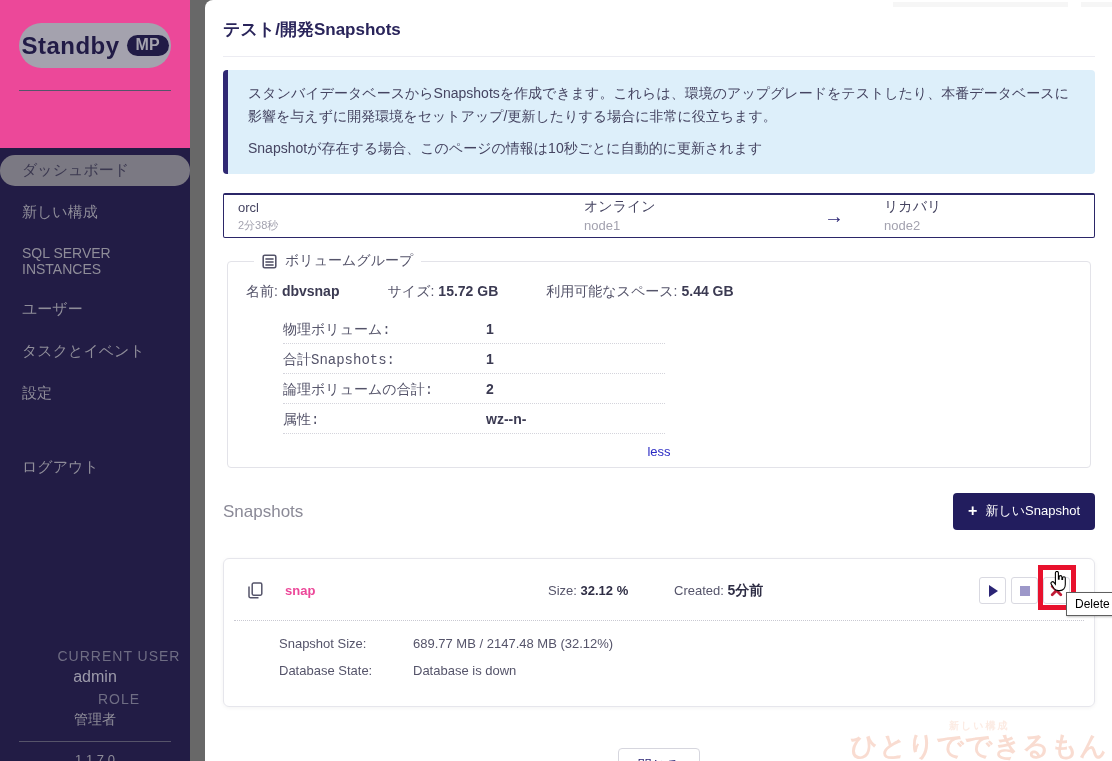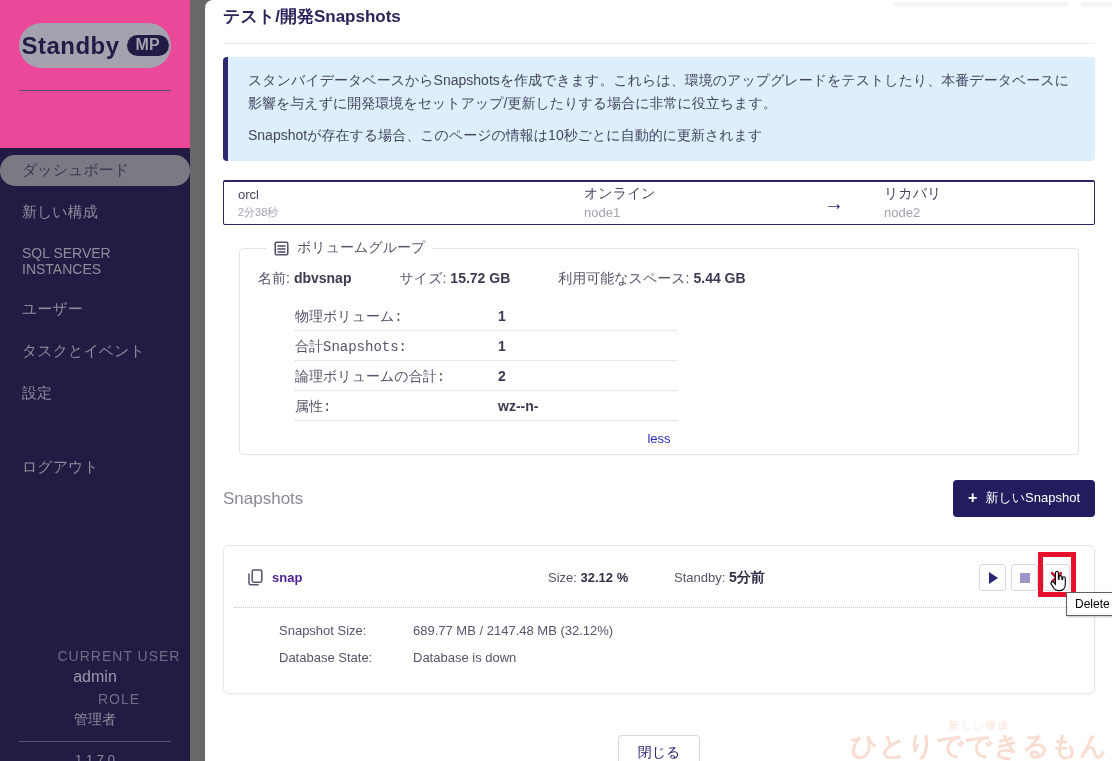--- a/index.html
+++ b/index.html
@@ -38,21 +38,21 @@
 
   
   .main-wrap { flex:1; background:#686868; padding-left:15px; }
   .main {
     background:#fff; height:100%; border-top-left-radius:8px;
     position:relative; padding:0 17px 0 18px;
   }
   .top-bars { position:absolute; top:2px; left:688px; display:flex; gap:13px; }
   .top-bar  { width:175px; height:5px; background:#f6f6f6; }
 
-  .page-title { padding-top:5px; margin:0; font-size:17px; font-weight:bold; color:#29245a; }
+  .page-title { padding-top:18px; margin:0; font-size:17px; font-weight:bold; color:#29245a; }
   .title-sep  { border:0; border-top:1px solid #ececf2; margin:15px 0 0; }
 
   .info-box {
     margin-top:13px; background:#ddeffa; border-left:5px solid #2f2873; border-radius:4px;
     padding:12px 20px 14px; color:#454461; font-size:14px; line-height:1.65;
   }
   .info-box p { margin:0; }
   .info-box p + p { margin-top:9px; }
 
   .db-box {
@@ -61,42 +61,42 @@
   }
   .db-name { flex:1; padding-left:14px; line-height:1.45; }
   .db-name .name { font-size:13px; color:#454461; }
   .db-name .uptime { font-size:11px; color:#a3a2af; }
   .db-state { width:200px; text-align:left; line-height:1.4; }
   .db-state .state { font-size:14px; color:#454461; }
   .db-state .node { font-size:13px; color:#a3a2af; }
   .db-arrow { width:100px; text-align:center; color:#2b2575; font-size:20px; font-weight:bold; }
   .db-pad { width:10px; }
 
-  fieldset.vg { margin:14px 16px 0; border:1px solid #e3e3e9; border-radius:4px; padding:2px 18px 10px; }
+  fieldset.vg { margin:14px 4px 0; border:1px solid #e3e3e9; border-radius:4px; padding:2px 18px 10px; }
   fieldset.vg legend { margin-left:8px; padding:0 8px; color:#55546a; font-size:14px;
     display:flex; align-items:center; gap:8px; }
   .vg-summary { display:flex; gap:48px; padding:11px 0 13px 0; font-size:14px; color:#55546a; }
   .vg-summary b { color:#3b3a52; margin-left:4px; }
   .vg-row { margin-left:37px; width:382px; display:flex; align-items:baseline;
     border-bottom:1px dotted #d4d4dc; padding:7px 0 4px; font-size:14px; color:#55546a; }
   .vg-row .lbl { flex:0 0 203px;font-family:Liberation Mono, monospace; }
   .vg-row .val { font-weight:bold; color:#3b3a52; }
   .vg-less { text-align:center; color:#2b2bc4; font-size:13px; margin:10px 0 -2px; cursor:pointer; }
 
   .snap-header { margin-top:25px; display:flex; justify-content:space-between; align-items:center; }
   .snap-heading { margin:0; font-size:17px; font-weight:normal; color:#8b8a97; }
   .new-btn { background:#221d5e; color:#fff; border:none; border-radius:4px; font-size:13px;
     padding:9px 15px 10px; display:flex; align-items:center; gap:8px; cursor:pointer; }
   .new-btn .plus { font-size:16px; font-weight:bold; line-height:1; }
 
   .snap-card { margin-top:28px; border:1px solid #e6e6ec; border-radius:6px;
     box-shadow:0 1px 4px rgba(0,0,0,.05); padding-bottom:14px; }
   .snap-row1 { display:flex; align-items:center; padding:18px 24px 16px; }
-  .snap-name { display:flex; align-items:center; gap:9px; width:300px;
-    font-size:13px; font-weight:bold; color:#4c1d95; }
+  .snap-name { display:flex; align-items:center; gap:22px; width:300px;
+    font-size:13px; font-weight:bold; color:#ec4899; }
   .kv { font-size:13px; color:#55546a; }
   .kv b { color:#2f2e45; }
   .snap-size { width:126px; }
   .snap-created b { font-size:14px; }
   .spacer { flex:1; }
   .btn-group { display:flex; gap:5px; align-items:center; }
   .icon-btn { width:27px; height:27px; border:1px solid #d9d9e1; border-radius:3px; background:#fff;
     display:flex; align-items:center; justify-content:center; cursor:pointer; padding:0; }
   .tri { width:0; height:0; border-left:9px solid #2b2575;
     border-top:6px solid transparent; border-bottom:6px solid transparent; margin-left:2px; }
@@ -242,21 +242,21 @@
                   <path d="M10.5 15.8H2.6c-.9 0-1.6-.7-1.6-1.6V4.6"></path>
                 </g>
               </svg>
           </span>
           <span>snap</span>
         </div>
         <div class="kv snap-size">
           <span>Size:</span> <b>32.12 %</b>
         </div>
         <div class="kv snap-created">
-          <span>Standby:</span> <b>5分前</b>
+          <span>Created:</span> <b>5分前</b>
         </div>
         <div class="spacer"></div>
         <div class="btn-group">
           <button class="icon-btn">
             <span class="tri"></span>
           </button>
           <button class="icon-btn">
             <span class="sq"></span>
           </button>
           <span class="del-wrap">

